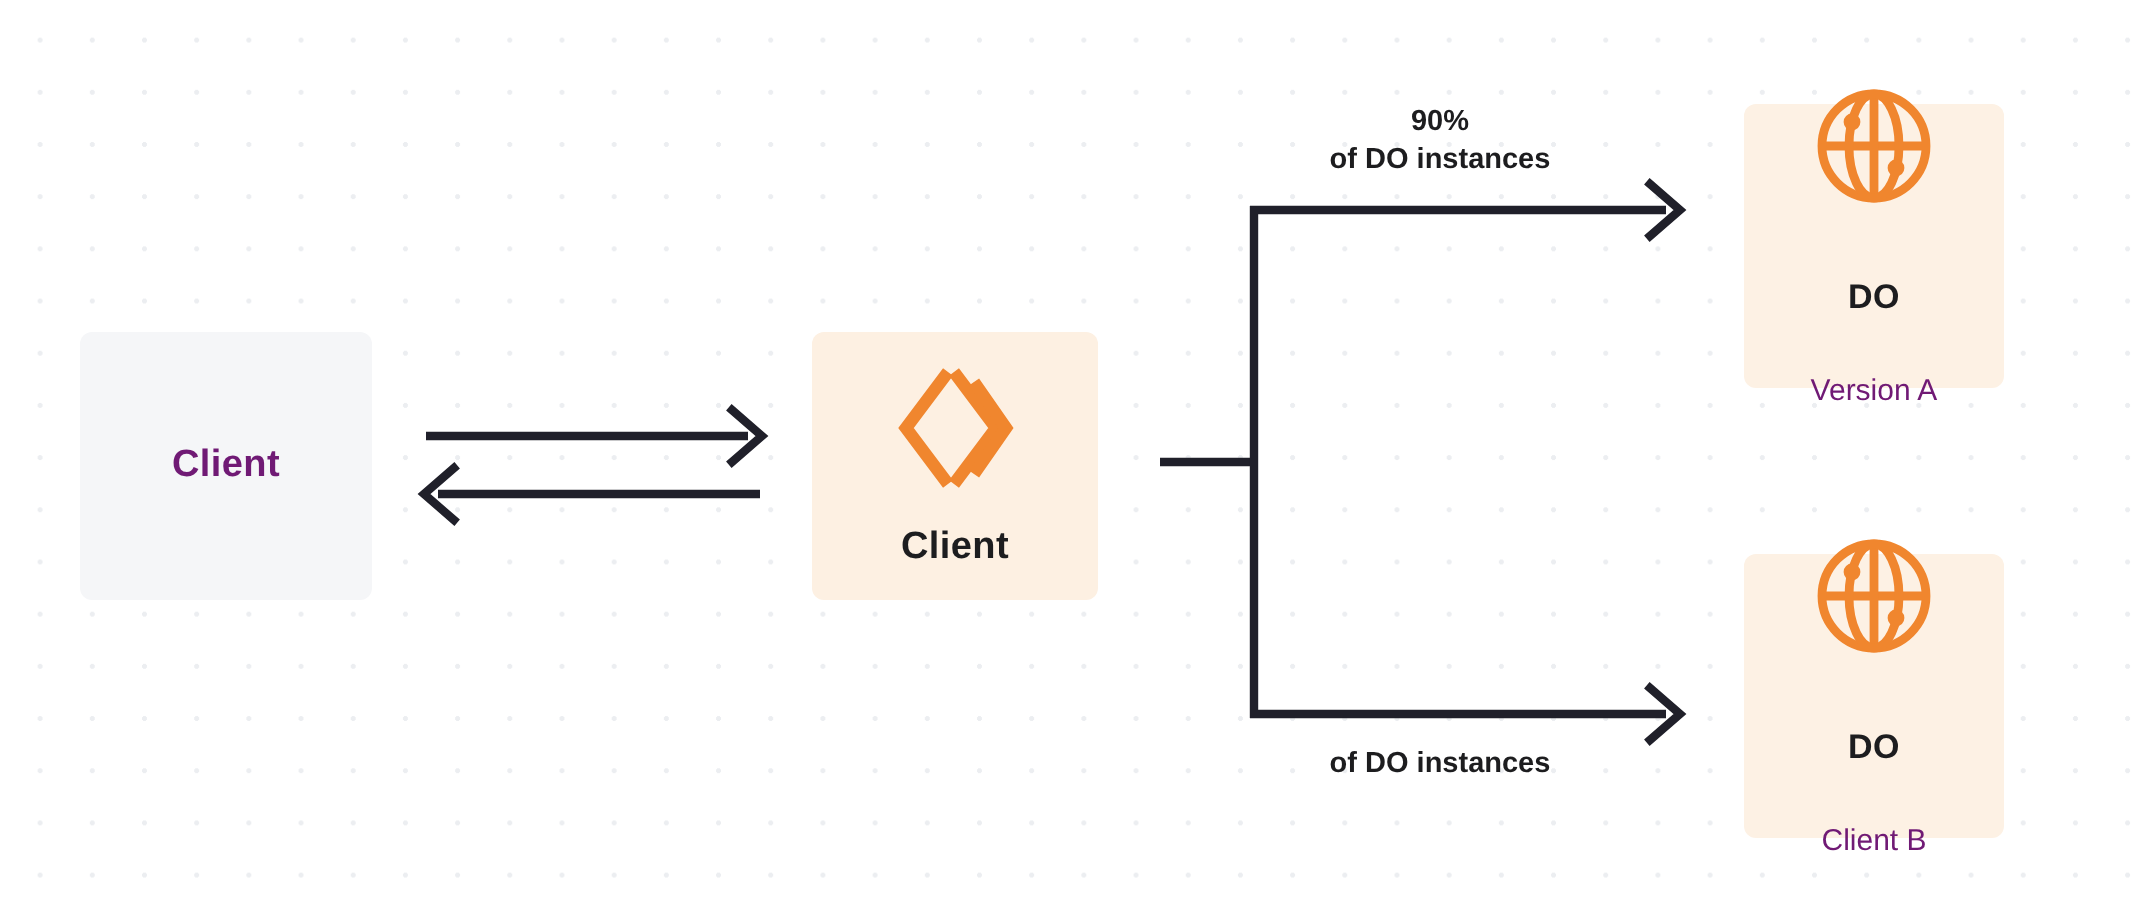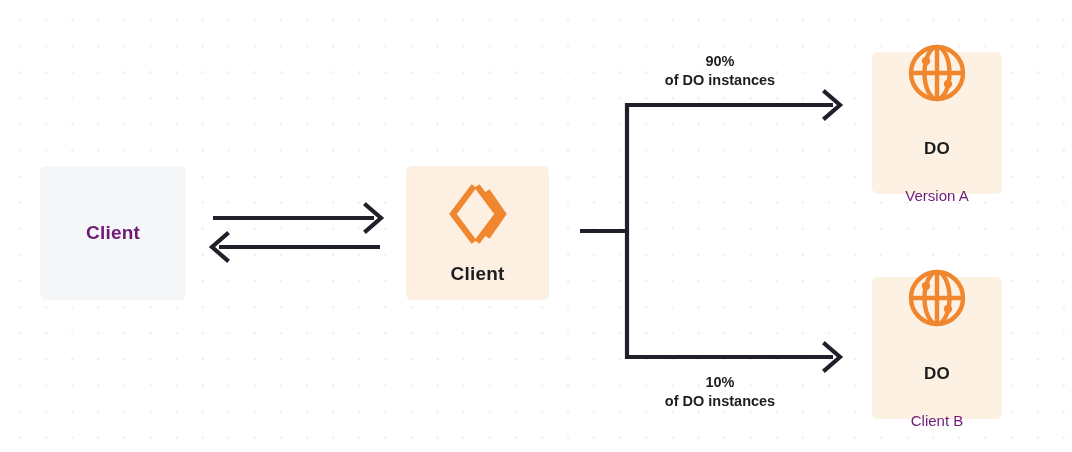--- a/index.html
+++ b/index.html
@@ -154,21 +154,20 @@
       <polyline points="825,344 840,357 825,370" fill="none" stroke="#20202a" stroke-width="4.2" stroke-linecap="square" stroke-linejoin="miter"></polyline>
     </g>
   </svg>
 
   <div class="edge-label" id="label-top">
     <div>90%</div>
     <div>of DO instances</div>
   </div>
 
   <div class="edge-label" id="label-bottom">
-    <div>10%</div>
     <div>of DO instances</div>
   </div>
 
   <div class="node" id="client-node">
     <span class="node-title">Client</span>
   </div>
 
   <div class="node" id="worker-node">
     <span class="icon-wrap">
       <svg width="62" height="66" viewBox="0 0 62 66" aria-hidden="true">

